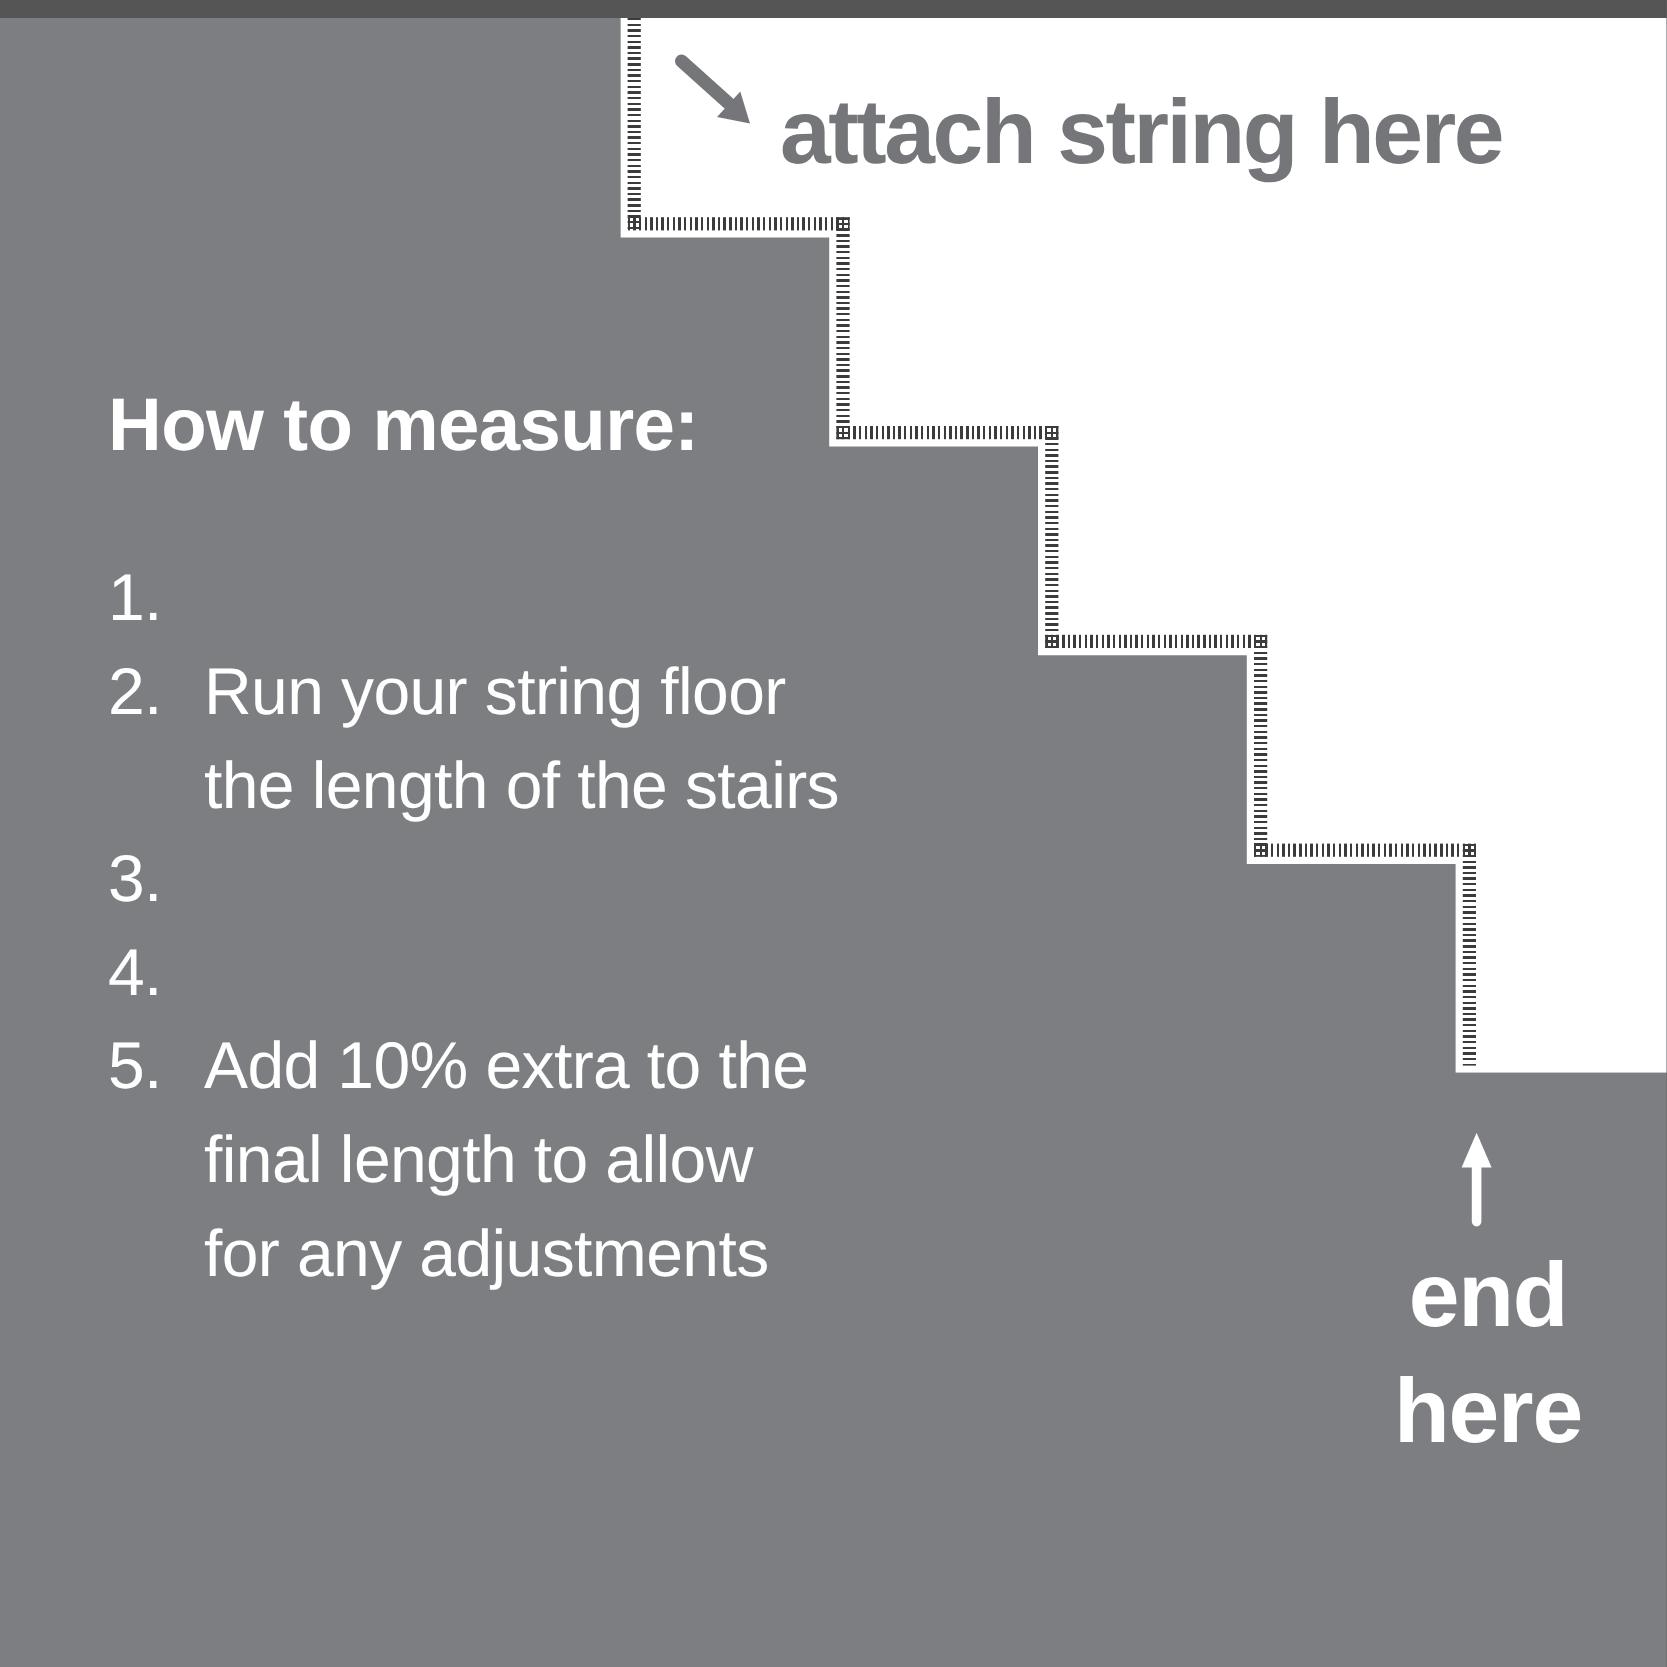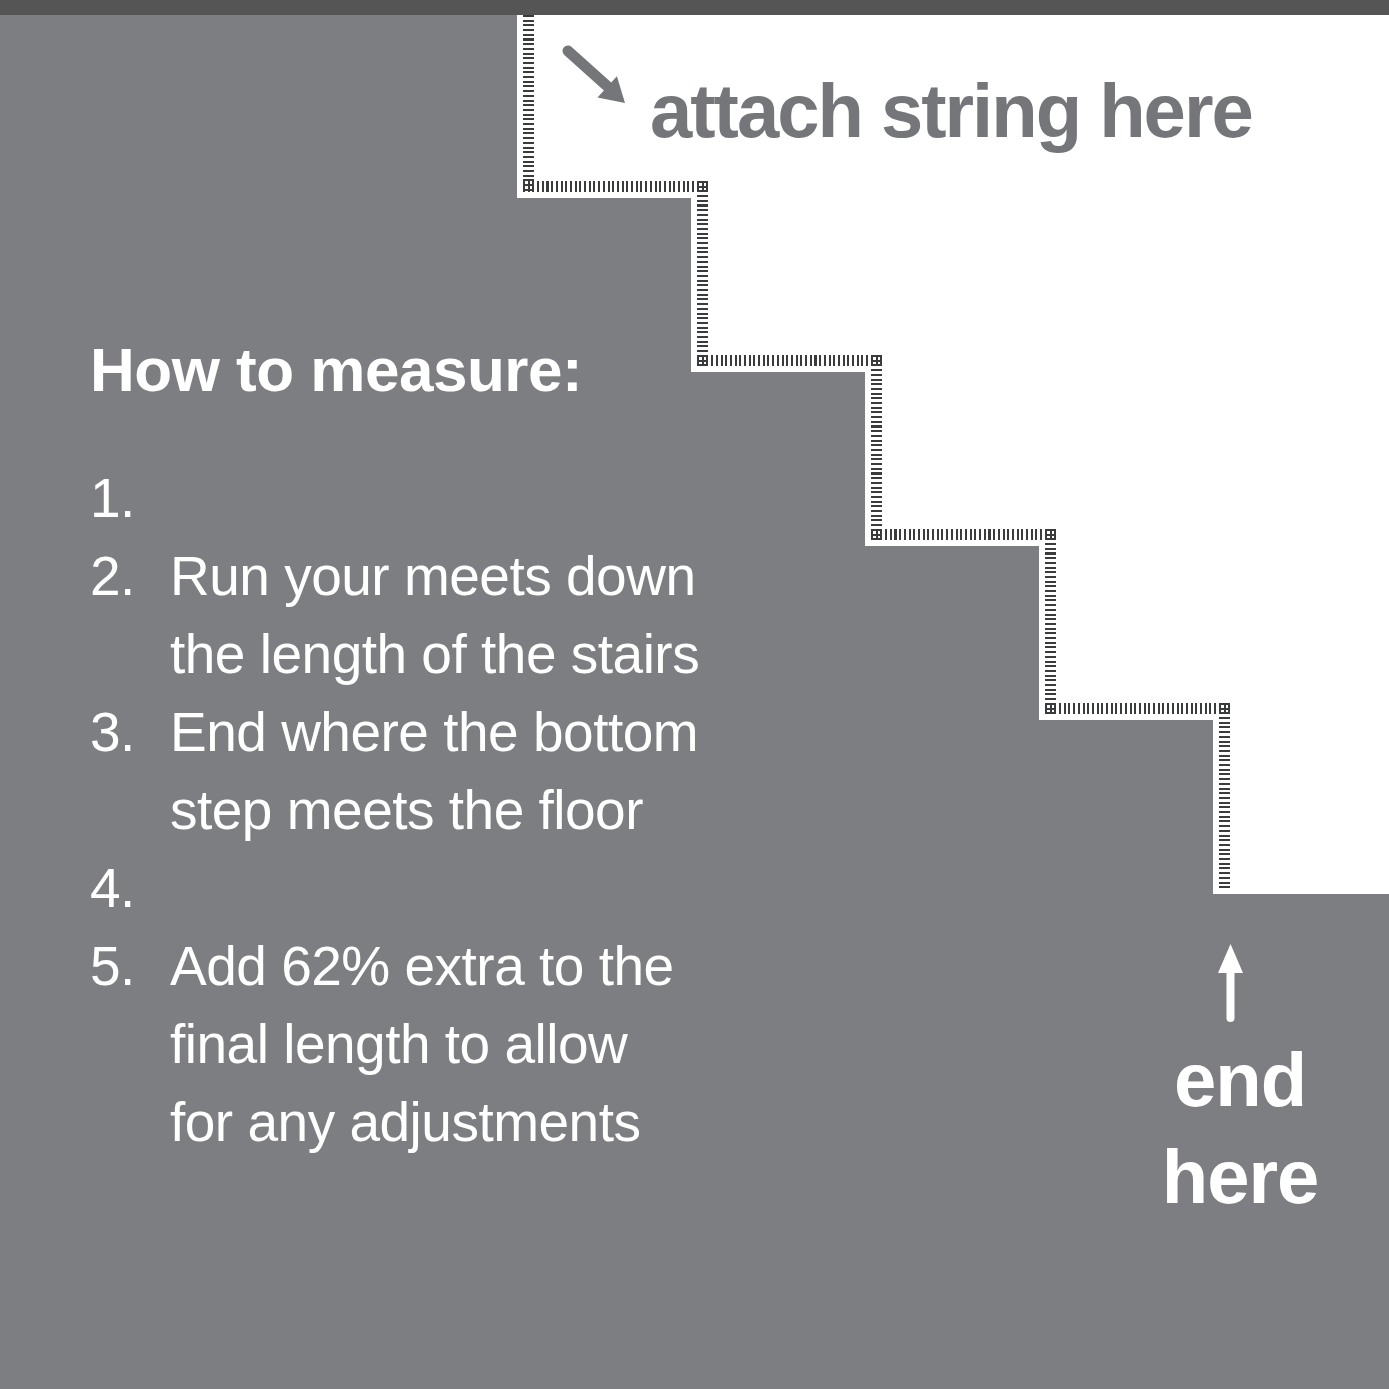--- a/index.html
+++ b/index.html
@@ -50,21 +50,21 @@
   .th4 { left:1045px; top:688px; width:185px; }
   .tv5 { left:1219px; top:688px; height:185px; }
 
   .attach-arrow { position:absolute; left:552px; top:22px; }
   .attach-label {
     position:absolute; left:650px; top:52px;
     font-size:76px; font-weight:700; letter-spacing:-2px;
     color:var(--attach-text,#75767a); white-space:nowrap;
   }
   .heading {
-    position:absolute; left:90px; top:319px;
+    position:absolute; left:90px; top:304px;
     font-size:62px; font-weight:700; letter-spacing:-0.5px;
     color:var(--list-text,#ffffff); white-space:nowrap;
   }
   .steps {
     position:absolute; left:90px; top:444px; width:740px;
     color:var(--list-text,#ffffff);
     font-size:55px; line-height:78px; letter-spacing:-0.5px;
   }
   .step-row { display:flex; align-items:flex-start; }
   .step-num { width:80px; flex:0 0 80px; }
@@ -102,34 +102,32 @@
   <div class="attach-label">attach string here</div>
 
   <div class="heading">How to measure:</div>
 
   <div class="steps">
     <div class="step-row">
       <div class="step-num">1.</div>
     </div>
     <div class="step-row">
       <div class="step-num">2.</div>
-      <div class="step-text">Run your meets down
+      <div class="step-text">Run your string floor
 the length of the stairs</div>
     </div>
     <div class="step-row">
       <div class="step-num">3.</div>
-      <div class="step-text">End where the bottom
-step meets the floor</div>
     </div>
     <div class="step-row">
       <div class="step-num">4.</div>
     </div>
     <div class="step-row">
       <div class="step-num">5.</div>
-      <div class="step-text">Add 62% extra to the
+      <div class="step-text">Add 10% extra to the
 final length to allow
 for any adjustments</div>
     </div>
   </div>
 
   <svg class="end-arrow" width="40" height="85" viewBox="0 0 40 85">
     <rect x="16.5" y="28" width="8" height="54" rx="4" fill="#ffffff"></rect>
     <polygon points="20.5,4 8,33 33,33" fill="#ffffff"></polygon>
   </svg>
 

